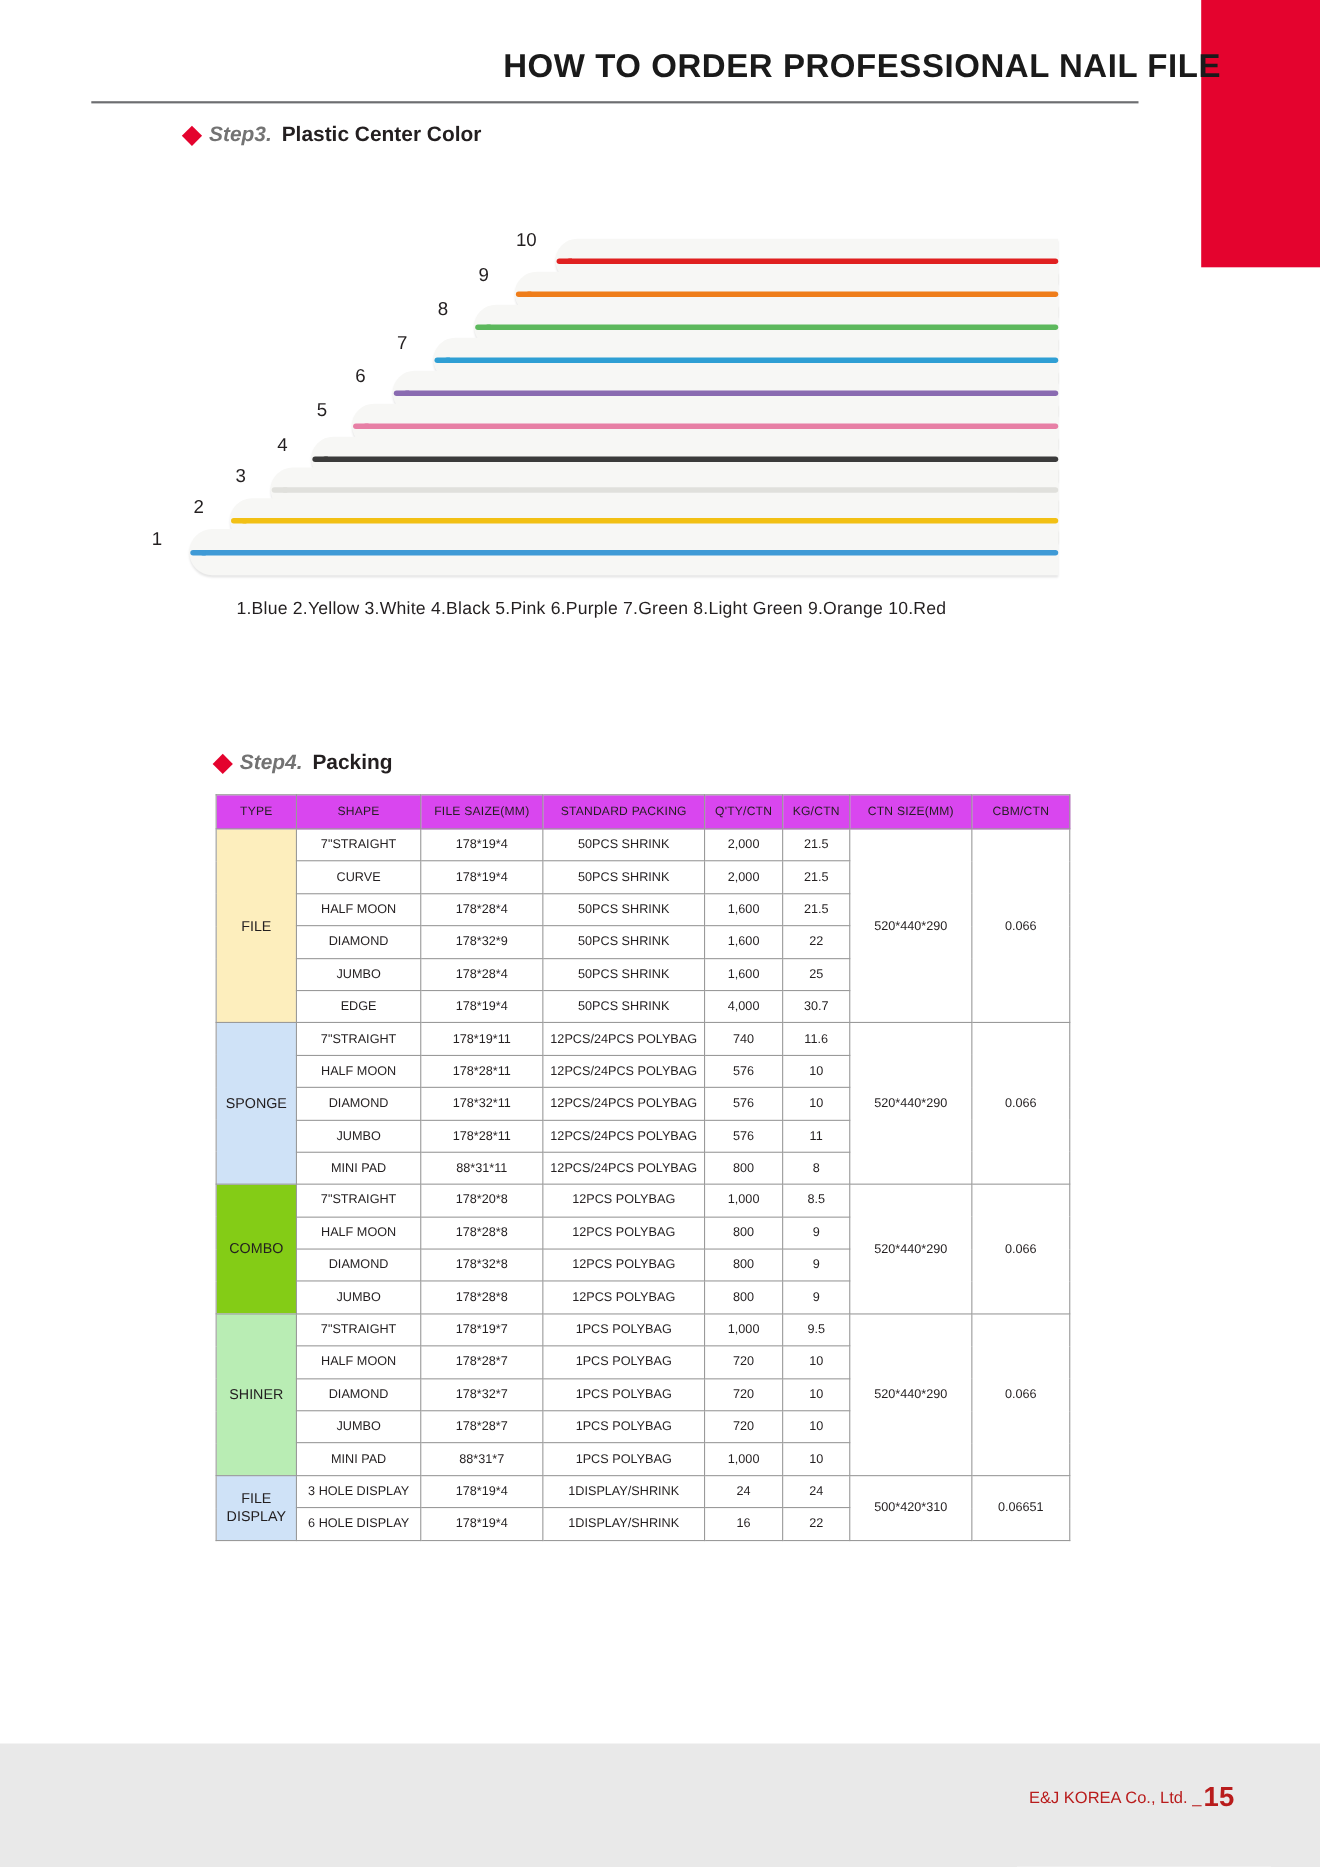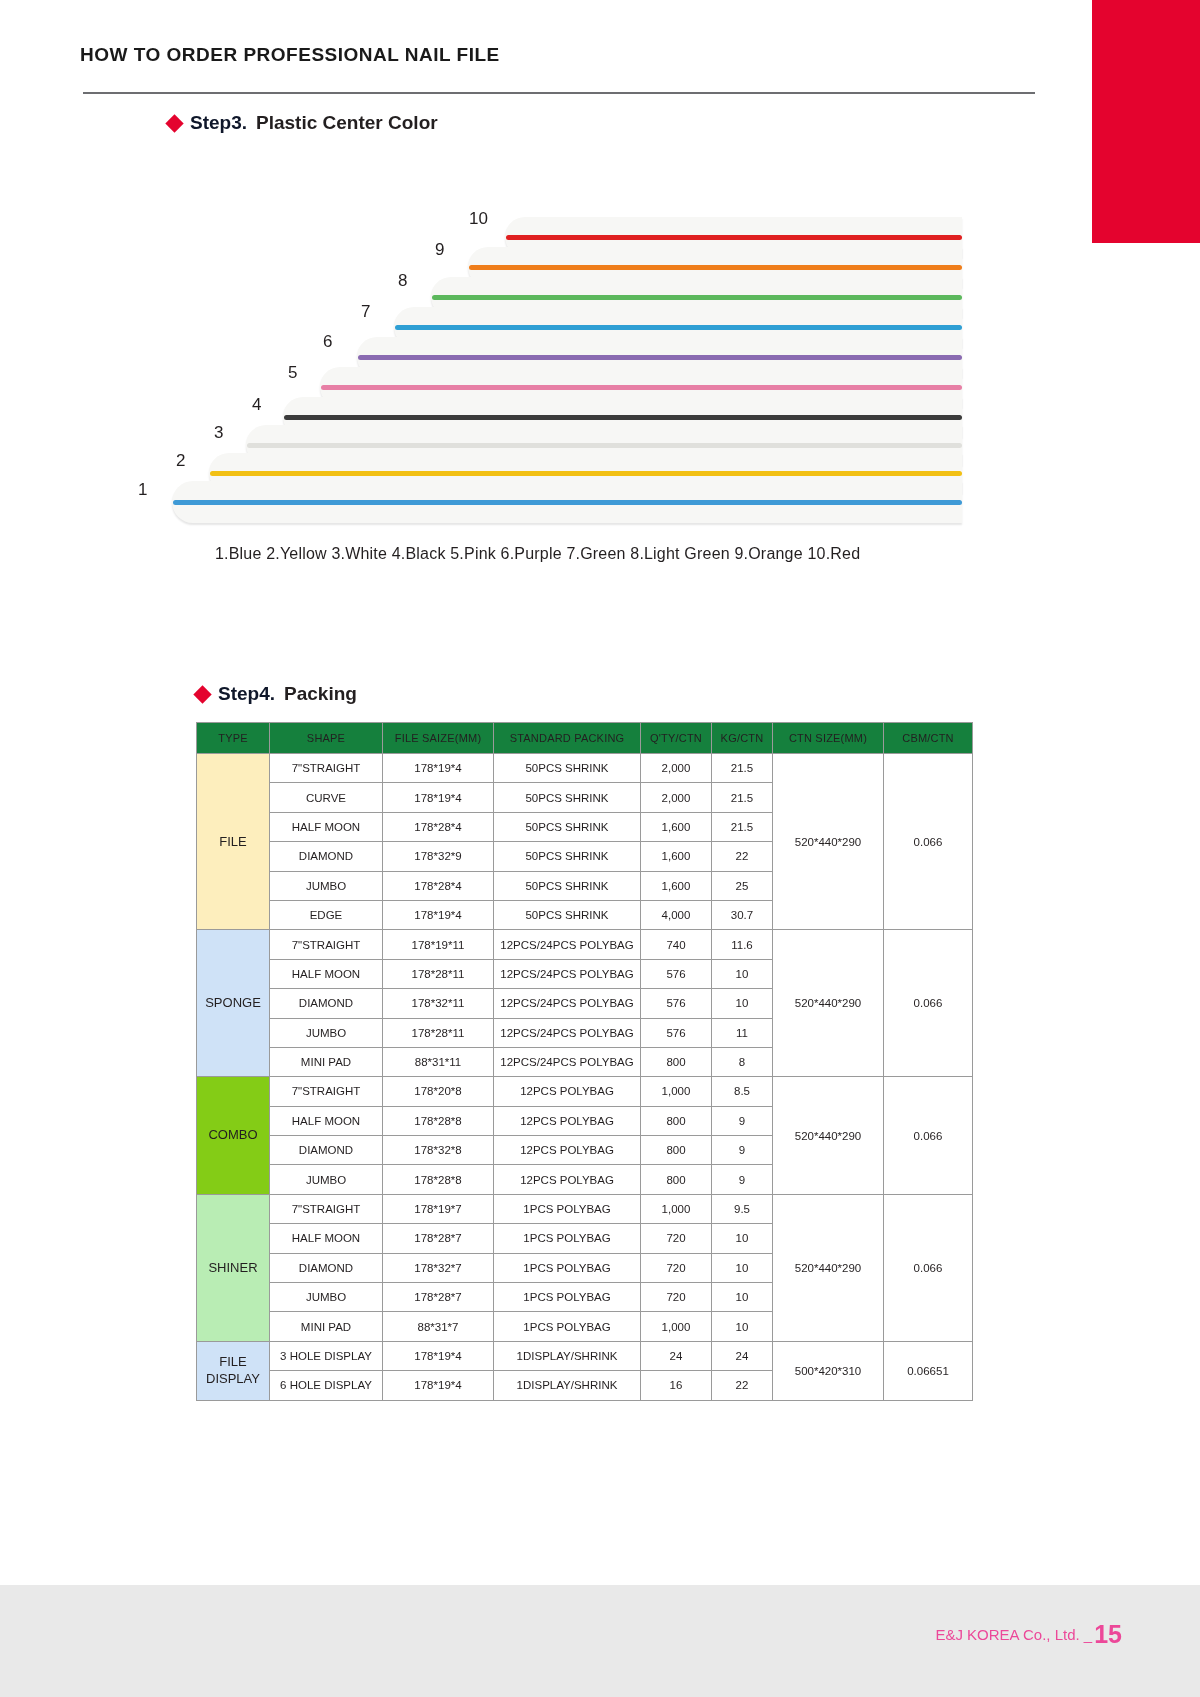--- a/index.html
+++ b/index.html
@@ -23,22 +23,22 @@
     right: 0;
     width: 108px;
     height: 243px;
     background: #e4032e;
   }
   .page-title {
     position: absolute;
     top: 44px;
     left: 80px;
     width: 1030px;
-    text-align: left;
-    font-size: 19px;
+    text-align: right;
+    font-size: 30px;
     font-weight: bold;
     letter-spacing: 0.5px;
     color: #1a1a1a;
   }
   .title-rule {
     position: absolute;
     top: 92px;
     left: 83px;
     width: 952px;
     height: 2px;
@@ -54,21 +54,21 @@
     font-size: 19px;
     font-weight: bold;
   }
   .step-diamond {
     width: 13px;
     height: 13px;
     background: #e4032e;
     transform: rotate(45deg);
     display: inline-block;
   }
-  .step-label { color: #0f172a; }
+  .step-label { color: #737373; font-style: italic; }
   .step-text  { color: #231f20; }
 
   #step3-heading { top: 112px; left: 168px; }
   #step4-heading { top: 683px; left: 196px; }
 
   
   .stack-area {
     position: absolute;
     top: 195px;
     left: 130px;
@@ -127,21 +127,21 @@
   .packing-table th,
   .packing-table td {
     border: 1px solid #9a9a9a;
     text-align: center;
     vertical-align: middle;
     padding: 0;
     height: 28.4px;
     font-weight: normal;
   }
   .packing-table thead th {
-    background: #15803d;
+    background: #d946ef;
     font-size: 11px;
     letter-spacing: 0.2px;
     color: #231f20;
     height: 30px;
   }
   .col-type    { width: 72px; }
   .col-shape   { width: 112px; }
   .col-size    { width: 110px; }
   .col-packing { width: 146px; }
   .col-qty     { width: 70px; }
@@ -167,21 +167,21 @@
     bottom: 0;
     width: 1200px;
     height: 112px;
     background: #e9e9e9;
   }
   .footer-text {
     position: absolute;
     right: 78px;
     bottom: 48px;
     font-size: 15px;
-    color: #ec4899;
+    color: #b91c1c;
   }
   .footer-page {
     font-size: 25px;
     font-weight: bold;
     vertical-align: -3px;
     margin-left: 2px;
   }
 </style>
 </head>
 <body>

